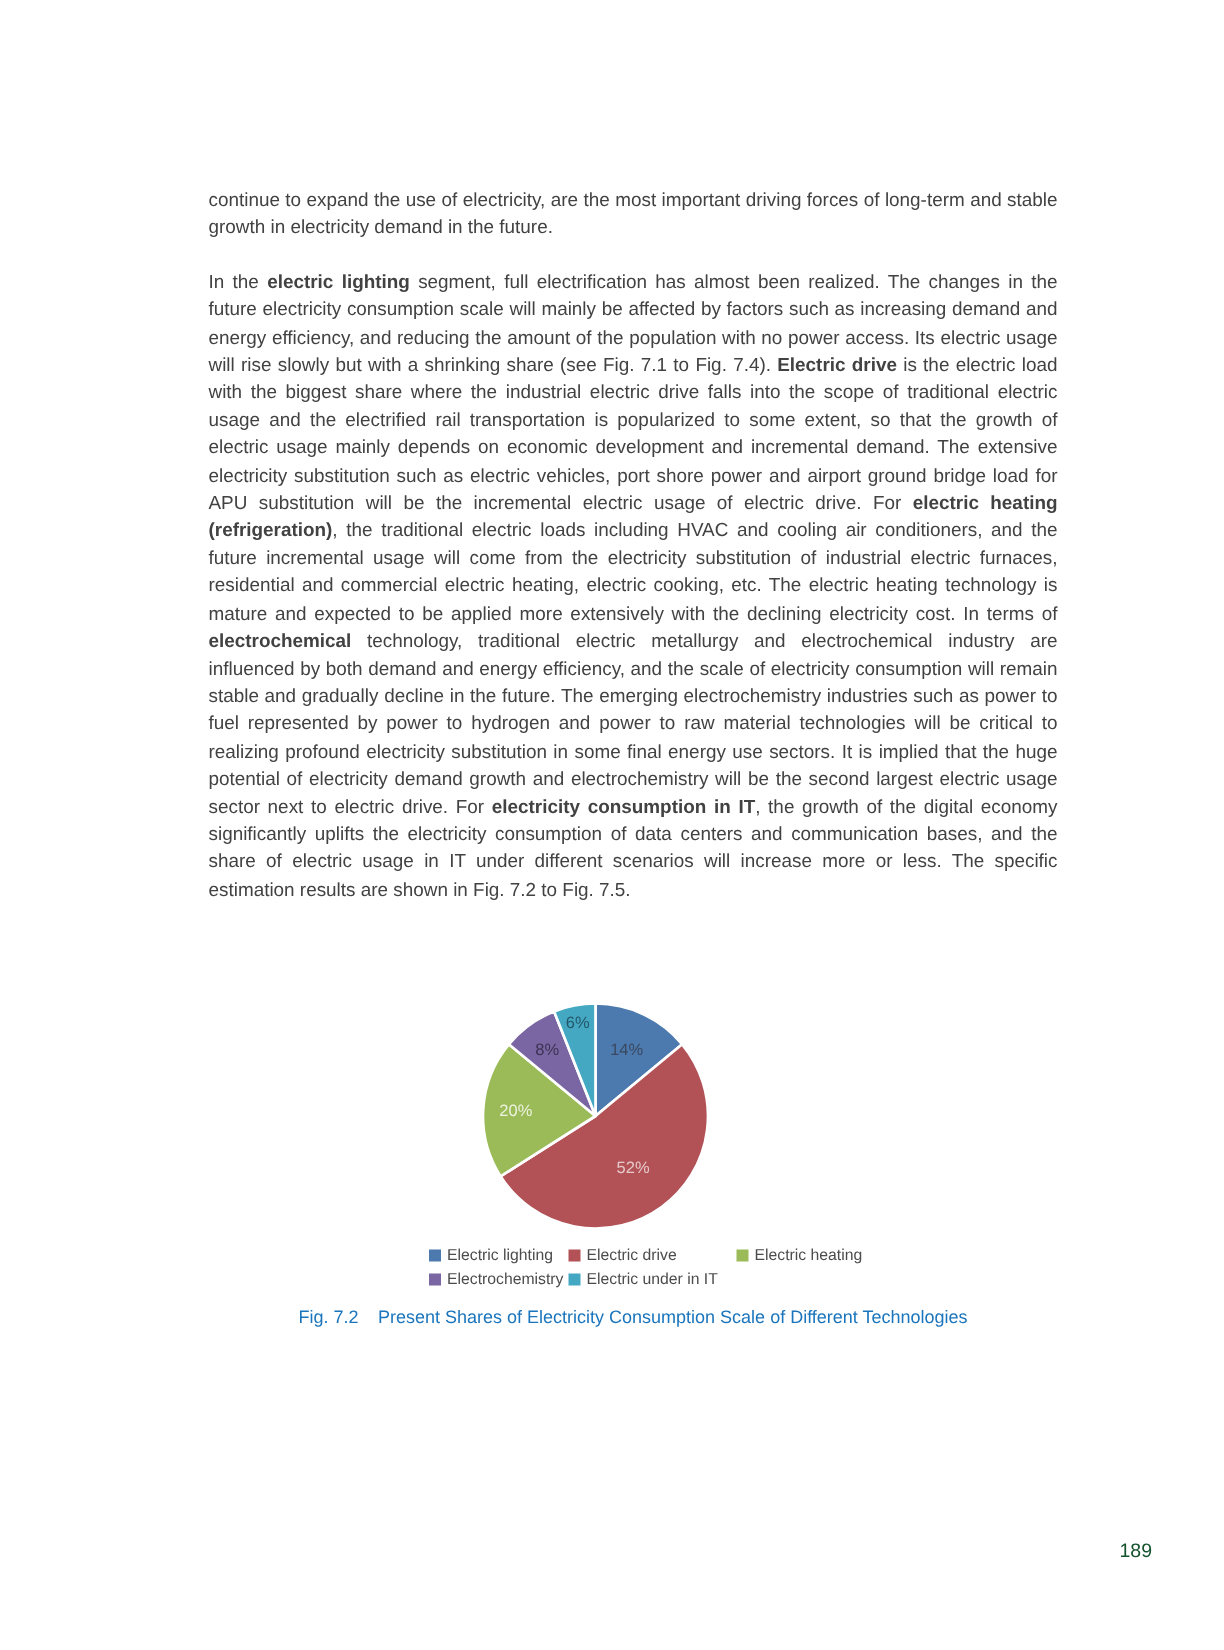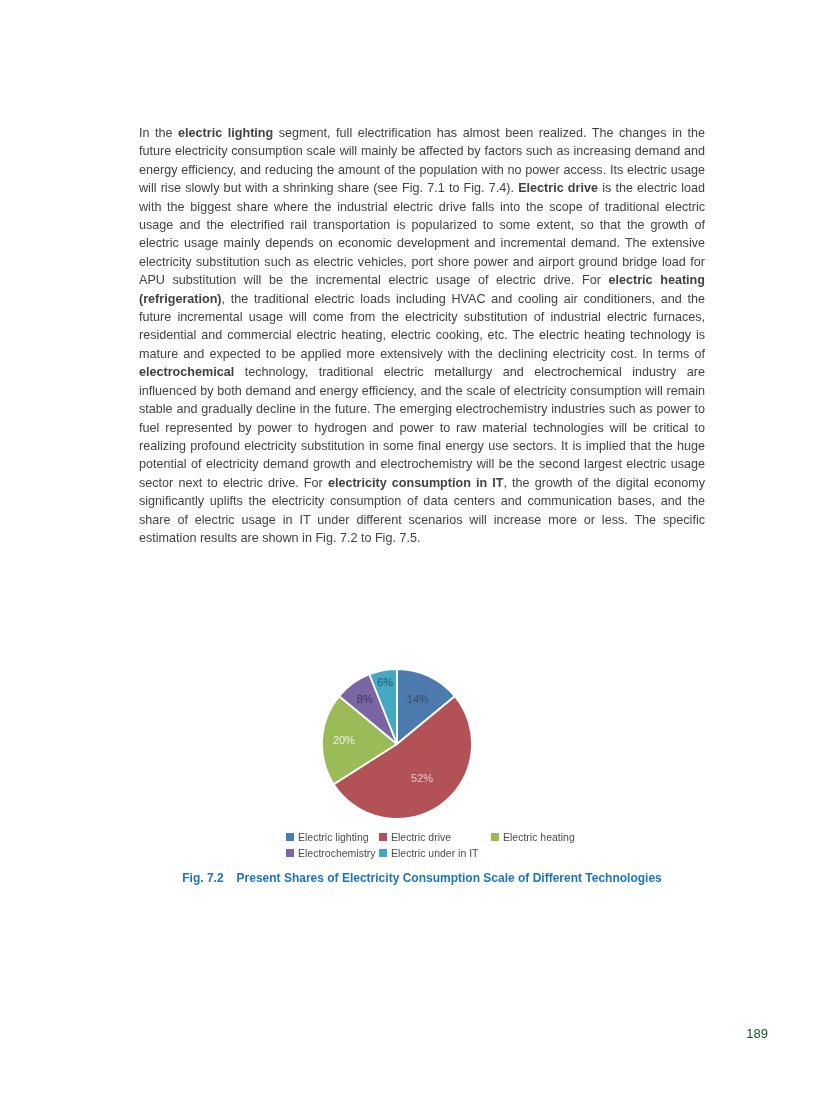--- a/index.html
+++ b/index.html
@@ -30,34 +30,35 @@
     display:grid;
     grid-template-columns:93px 112px auto;
     row-gap:4px;
     font-size:10.5px;color:#4c4c4c;
   }
   .legend-item{display:flex;align-items:center;white-space:nowrap;}
   .swatch{width:8px;height:8px;display:inline-block;margin-right:4px;flex:0 0 auto;}
   .caption{
     position:absolute;left:139px;top:871px;width:566px;
     text-align:center;
-    font-size:12px;font-weight:700;
+    font-size:12px;font-weight:400;
   }
   .cap-label{margin-right:13px;}
   .page-number{
     position:absolute;top:1026px;right:48px;
     font-size:13px;color:#14532d;
   }
 </style>
 </head>
 <body>
 
 <div class="page">
 
   <div class="content" id="paragraphs">
+      <p class="para"><span>continue to expand the use of electricity, are the most important driving forces of long-term and stable growth in electricity demand in the future.</span></p>
       <p class="para"><span>In the </span><b>electric lighting</b><span> segment, full electrification has almost been realized. The changes in the future electricity consumption scale will mainly be affected by factors such as increasing demand and energy efficiency, and reducing the amount of the population with no power access. Its electric usage will rise slowly but with a shrinking share (see Fig. 7.1 to Fig. 7.4). </span><b>Electric drive</b><span> is the electric load with the biggest share where the industrial electric drive falls into the scope of traditional electric usage and the electrified rail transportation is popularized to some extent, so that the growth of electric usage mainly depends on economic development and incremental demand. The extensive electricity substitution such as electric vehicles, port shore power and airport ground bridge load for APU substitution will be the incremental electric usage of electric drive. For </span><b>electric heating (refrigeration)</b><span>, the traditional electric loads including HVAC and cooling air conditioners, and the future incremental usage will come from the electricity substitution of industrial electric furnaces, residential and commercial electric heating, electric cooking, etc. The electric heating technology is mature and expected to be applied more extensively with the declining electricity cost. In terms of </span><b>electrochemical</b><span> technology, traditional electric metallurgy and electrochemical industry are influenced by both demand and energy efficiency, and the scale of electricity consumption will remain stable and gradually decline in the future. The emerging electrochemistry industries such as power to fuel represented by power to hydrogen and power to raw material technologies will be critical to realizing profound electricity substitution in some final energy use sectors. It is implied that the huge potential of electricity demand growth and electrochemistry will be the second largest electric usage sector next to electric drive. For </span><b>electricity consumption in IT</b><span>, the growth of the digital economy significantly uplifts the electricity consumption of data centers and communication bases, and the share of electric usage in IT under different scenarios will increase more or less. The specific estimation results are shown in Fig. 7.2 to Fig. 7.5.</span></p>
     </div>
 
   <div class="pie-wrap">
     <svg id="pie-svg" viewBox="0 0 180 180">
         <path d="M 90 90 L 90.00 15.00 A 75 75 0 0 1 147.79 42.19 Z" fill="#4C7AAE" stroke="#ffffff" stroke-width="1.8" stroke-linejoin="round"></path>
         <text x="110.8" y="49.4" text-anchor="middle" fill="#39485F" font-size="11">14%</text>
         <path d="M 90 90 L 147.79 42.19 A 75 75 0 1 1 26.68 130.19 Z" fill="#B25257" stroke="#ffffff" stroke-width="1.8" stroke-linejoin="round"></path>
         <text x="115.1" y="128.1" text-anchor="middle" fill="#E6C9C9" font-size="11">52%</text>
         <path d="M 90 90 L 26.68 130.19 A 75 75 0 0 1 32.21 42.19 Z" fill="#9BBB59" stroke="#ffffff" stroke-width="1.8" stroke-linejoin="round"></path>

